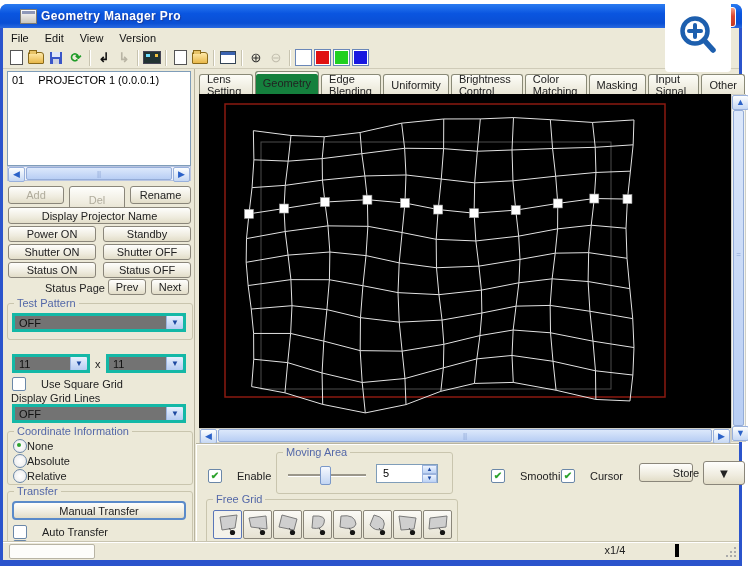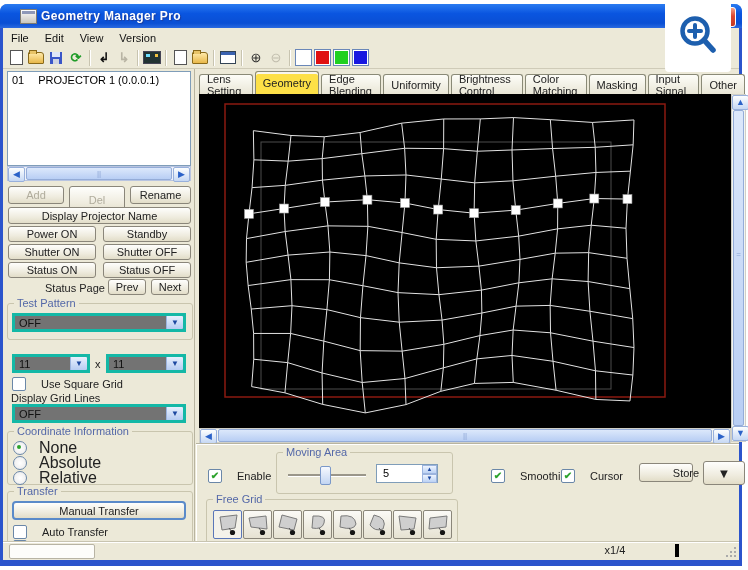--- a/index.html
+++ b/index.html
@@ -45,27 +45,27 @@
   .btn{background:linear-gradient(#fefefc,#efecdf 60%,#e2ddc8);border:1px solid #8a867a;border-radius:3px;font-size:11px;color:#222;text-align:center;display:flex;align-items:center;justify-content:center;box-sizing:border-box;font-family:"Liberation Sans",sans-serif;}
   .btn.disabled{color:#b0ac9c;}
   .lbl{font-size:11px;color:#222;}
   .grp{position:absolute;border:1px solid #c9c5ae;border-radius:3px;}
   .grp .gtitle{position:absolute;left:6px;top:-7px;background:#ece9d8;padding:0 3px;font-size:11px;color:#5468a8;}
   .combo{position:absolute;height:19px;background:#737373;border:3px solid #14b8a6;box-sizing:border-box;display:flex;align-items:center;}
   .combo .cval{flex:1;font-size:11px;padding-left:4px;color:#111;}
   .combo .carrow{width:16px;height:100%;background:linear-gradient(#e8f0fd,#b6ccf2);border-left:1px solid #9cb4de;color:#1c48a0;font-size:8px;display:flex;align-items:center;justify-content:center;border-radius:0 1px 1px 0;}
   .cb{display:flex;align-items:center;gap:15px;position:absolute;font-size:11px;color:#222;}
   .cbbox{width:12px;height:12px;background:#fff;border:1px solid #6a87a8;border-radius:2px;font-size:10px;line-height:11px;text-align:center;color:#2da32d;font-weight:bold;}
-  .radio{display:flex;align-items:center;gap:12px;position:absolute;font-size:16px;color:#222;}
+  .radio{display:flex;align-items:center;gap:0;position:absolute;font-size:11px;color:#222;}
   .rdot{width:12px;height:12px;border-radius:50%;background:radial-gradient(#fff,#e8e8e8);border:1px solid #6a87a8;position:relative;}
   .rdot.sel::after{content:"";position:absolute;left:3px;top:3px;width:4px;height:4px;border-radius:50%;background:#2da32d;}
   
   #tabbar{position:absolute;left:196px;top:67px;width:546px;height:23px;display:flex;align-items:flex-end;gap:2px;}
   .tab{height:19px;padding:0 7px;font-size:11px;color:#222;background:linear-gradient(#fdfdf8,#e9e6d6);border:1px solid #8a8a77;border-bottom:none;border-radius:3px 3px 0 0;display:flex;align-items:center;}
-  .tab.active{height:22px;background:#fde047;box-shadow:inset 0 2px 0 #f8f6ee;}
+  .tab.active{height:22px;background:#15803d;box-shadow:inset 0 2px 0 #f8f6ee;}
   #canvas{position:absolute;left:196px;top:90px;width:532px;height:334px;background:#000;}
   #vscroll{position:absolute;left:728px;top:90px;width:15px;height:348px;background:#f2f4f0;border:1px solid #d0d0c8;box-sizing:border-box;display:flex;flex-direction:column;}
   #vscroll .sthumb::after{content:"=";line-height:6px;top:45%;}
   #hscroll{position:absolute;left:196px;top:424px;width:532px;height:15px;background:#f2f4f0;border:1px solid #d0d0c8;box-sizing:border-box;display:flex;}
   
   #bottompanel{position:absolute;left:193px;top:439px;right:0;bottom:18px;background:#ece9d8;border-top:1px solid #b8b4a0;box-shadow:inset 1px 1px 0 #fff;}
   #statusbar{position:absolute;left:0;bottom:0;width:100%;height:18px;background:#ece9d8;border-top:1px solid #c8c4b0;box-shadow:inset 0 1px 0 #fff;font-size:11px;color:#222;}
   #status-left{position:absolute;left:6px;top:2px;width:84px;height:13px;background:#fdfdfa;border:1px solid #b8b4a4;border-radius:2px;}
   #status-zoom{position:absolute;right:60px;top:2px;width:120px;height:13px;border-right:4px solid #000000;text-align:center;font-size:11px;}
   #grip{position:absolute;right:2px;bottom:2px;width:12px;height:12px;background:

